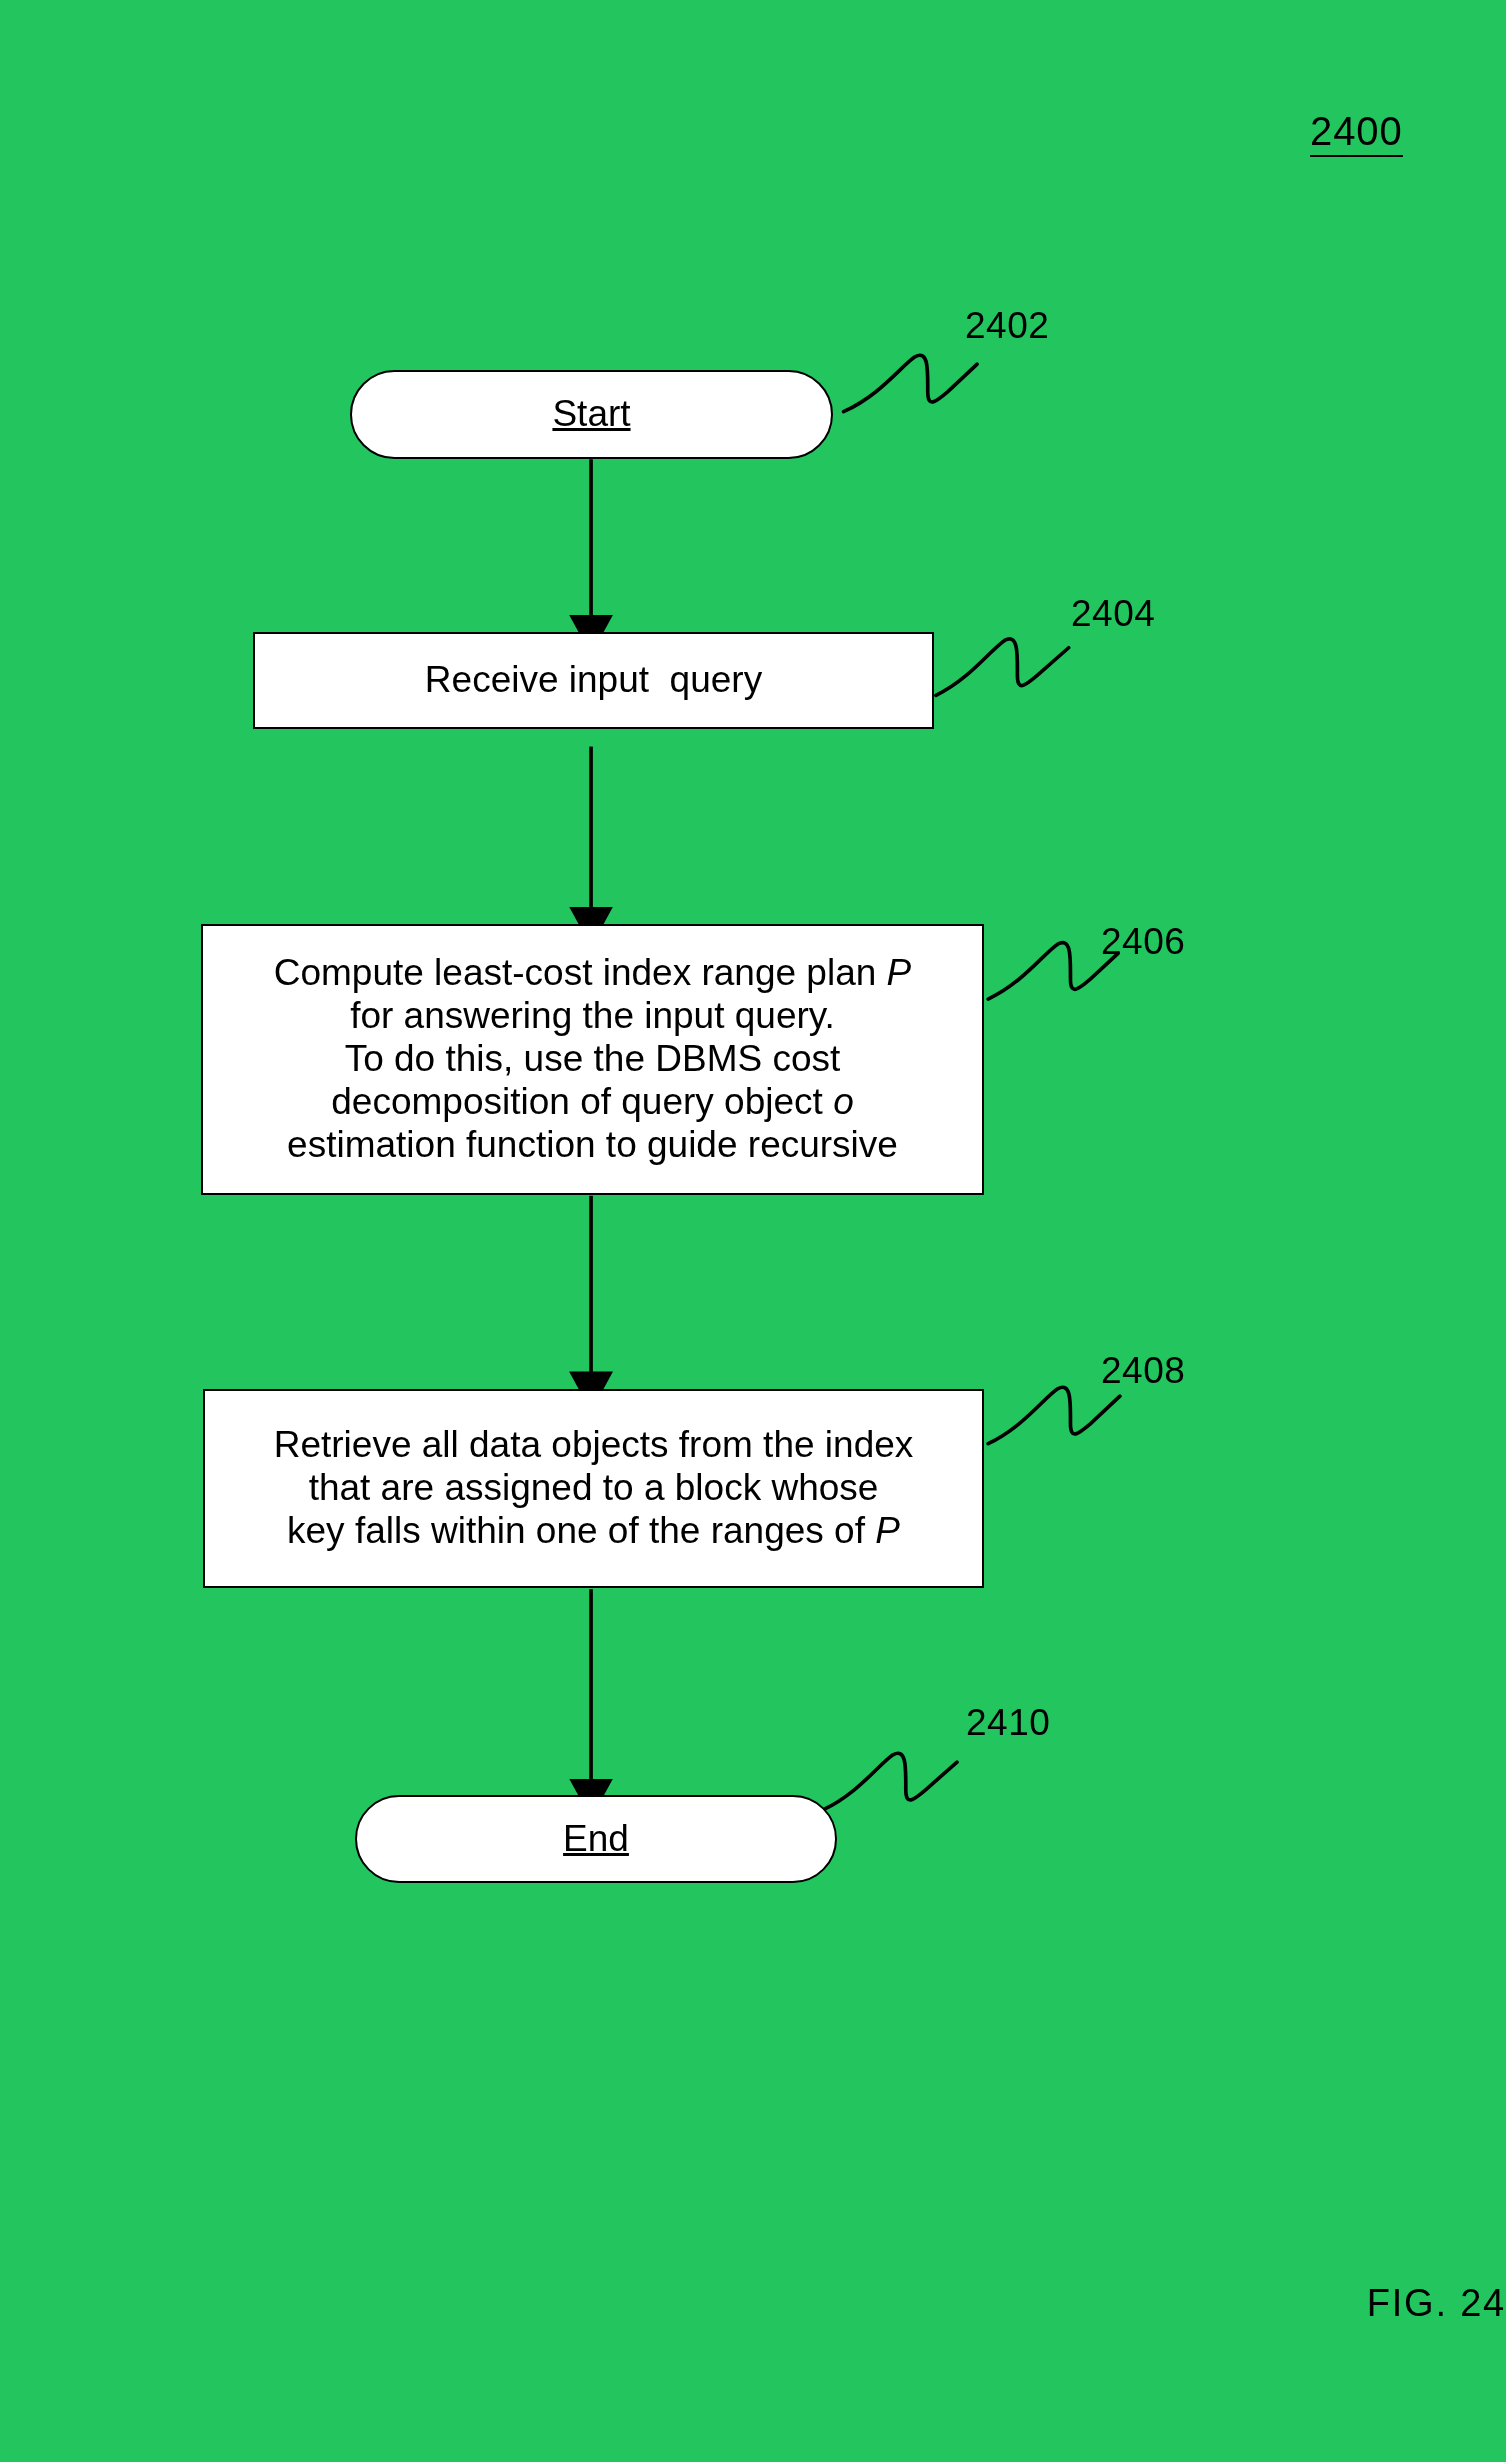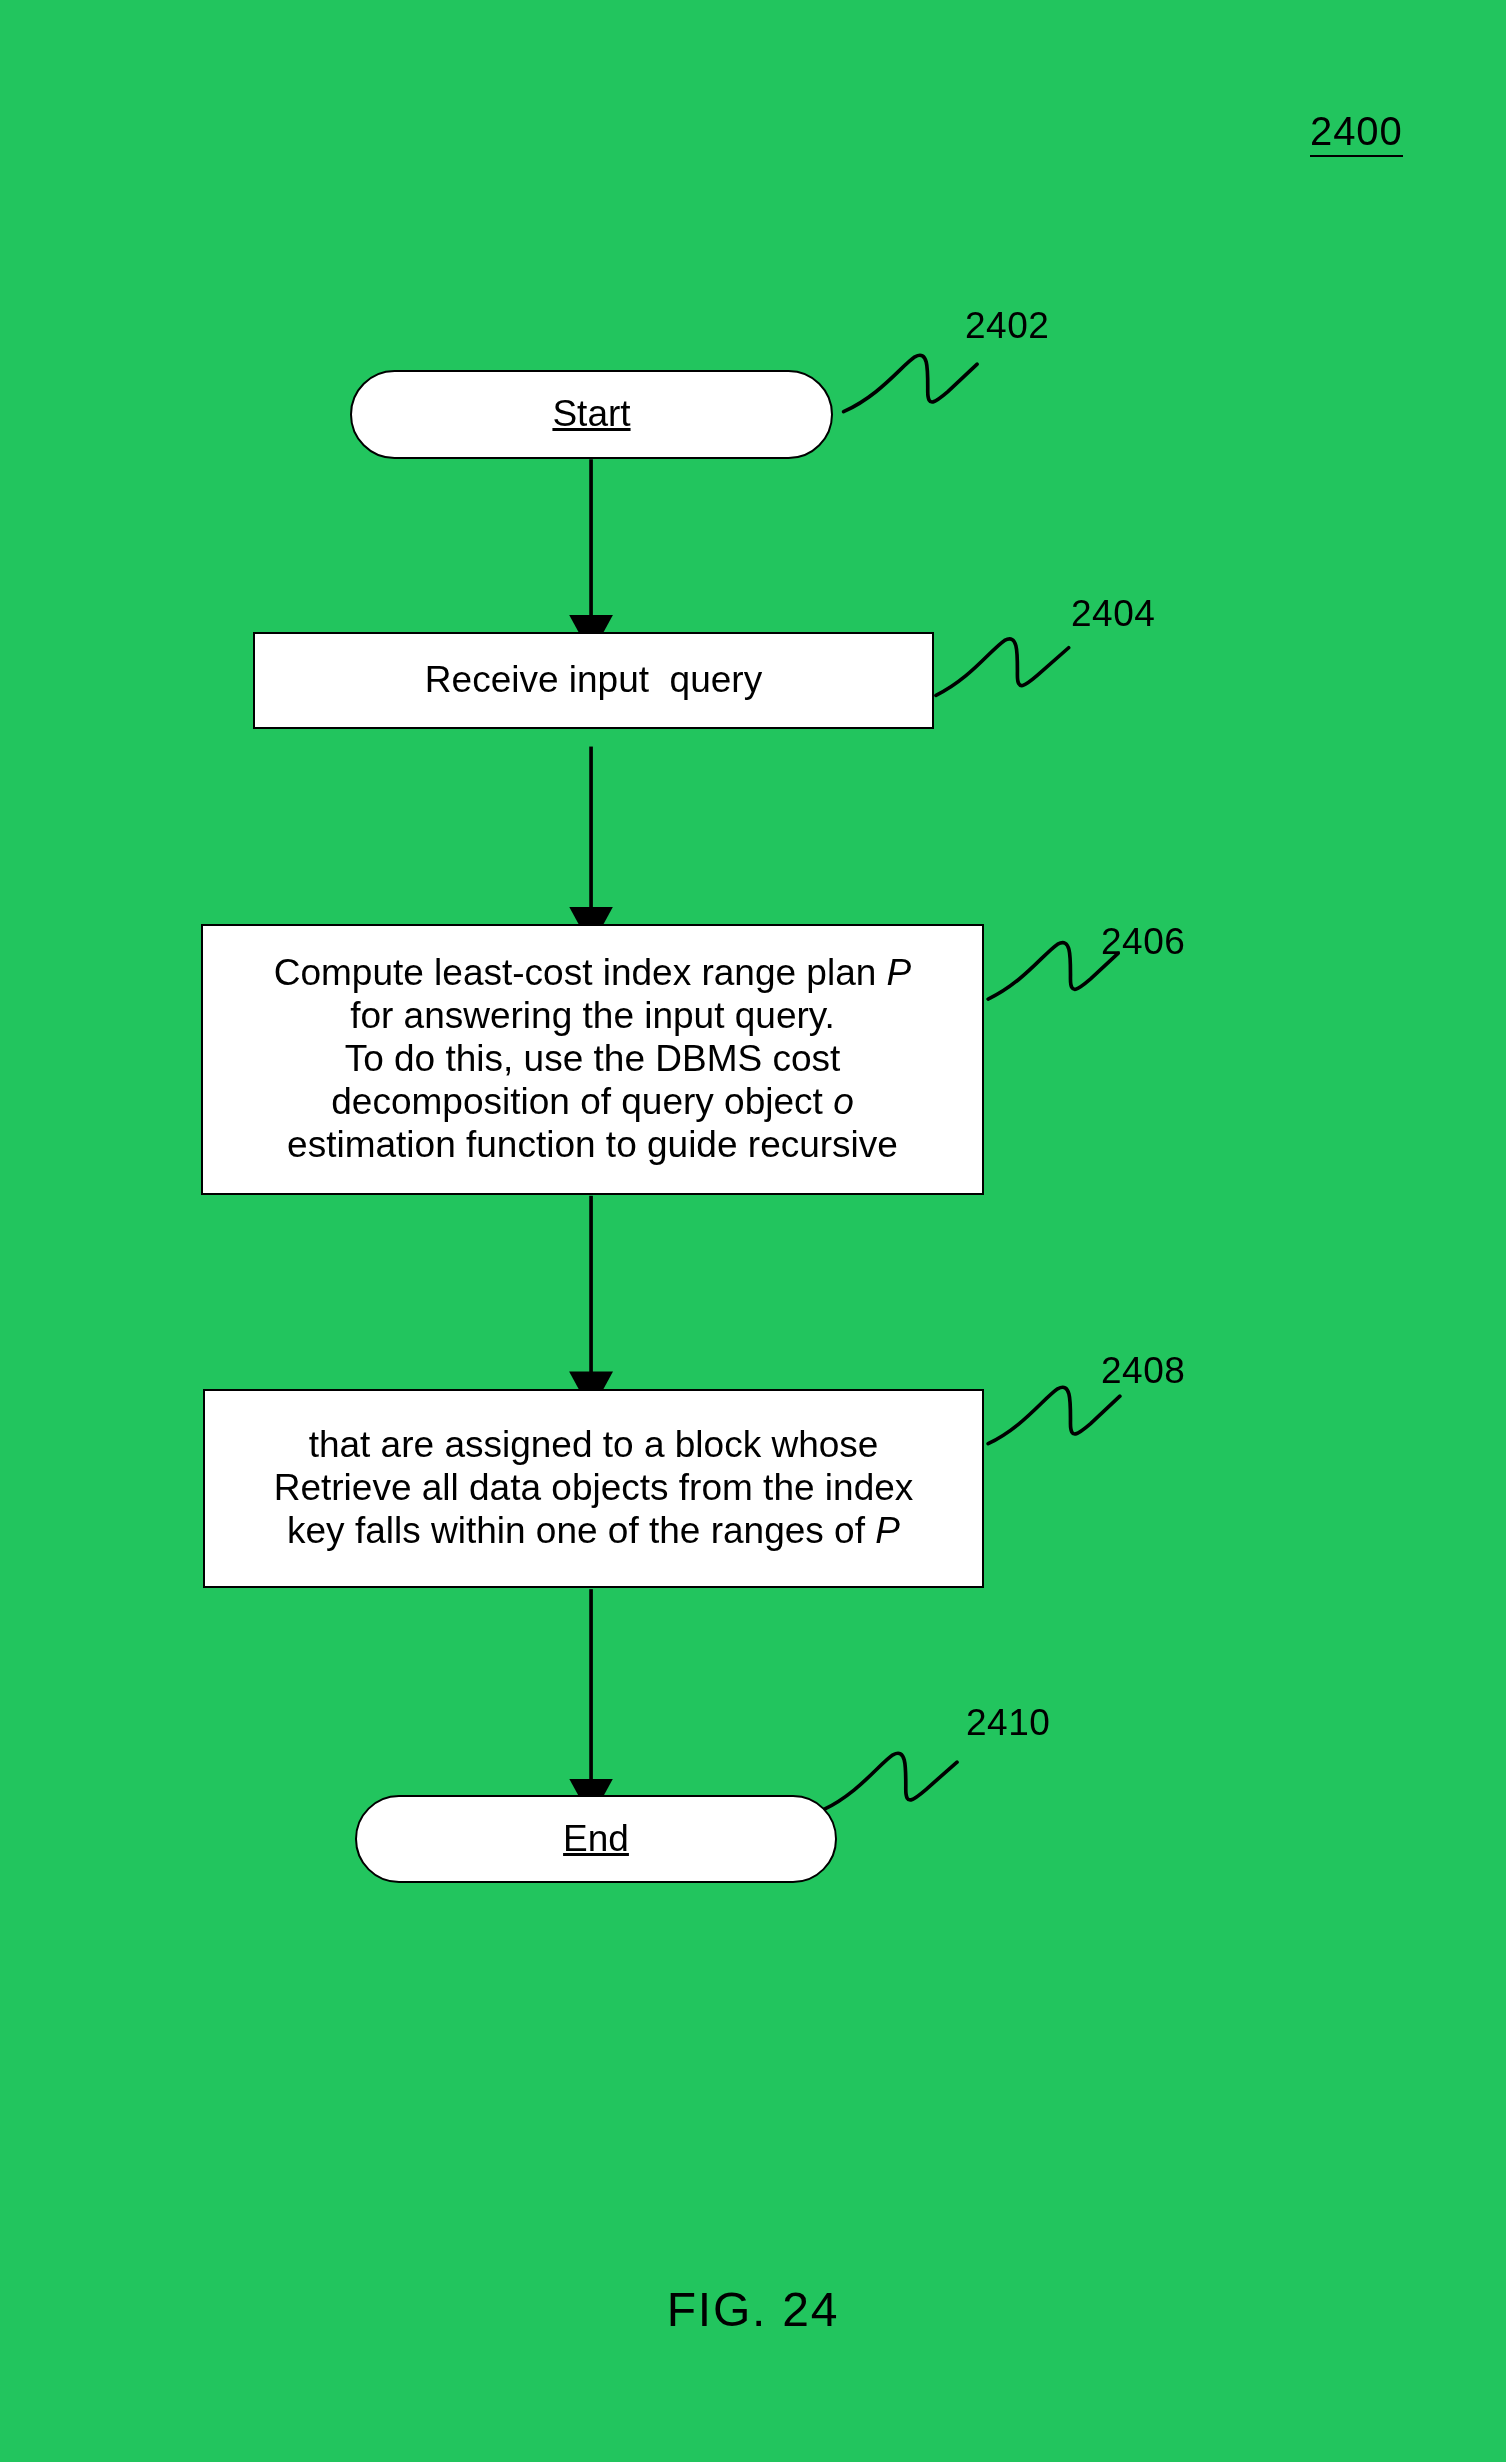--- a/index.html
+++ b/index.html
@@ -84,22 +84,22 @@
   #ref-2406 { left: 1101px; top: 923px; }
   #ref-2408 { left: 1101px; top: 1352px; }
   #ref-2410 { left: 966px; top: 1704px; }
 
   
   #caption {
     position: absolute;
     left: 0;
     top: 2282px;
     width: 1506px;
-    text-align: center;
-    font-size: 48px;
+    text-align: right;
+    font-size: 38px;
     letter-spacing: 1.8px;
   }
 </style>
 </head>
 <body>
 
 <div id="page">
 
   <div id="fig-number">2400</div>
 
@@ -144,22 +144,22 @@
 
   <div class="node process" id="node-compute">
     <div class="node-line"><span>Compute least-cost index range plan </span><i>P</i></div>
     <div class="node-line">for answering the input query.</div>
     <div class="node-line">To do this, use the DBMS cost</div>
     <div class="node-line"><span>decomposition of query object </span><i>o</i></div>
     <div class="node-line">estimation function to guide recursive</div>
   </div>
 
   <div class="node process" id="node-retrieve">
+    <div class="node-line">Retrieve all data objects from the index</div>
     <div class="node-line">that are assigned to a block whose</div>
-    <div class="node-line">Retrieve all data objects from the index</div>
     <div class="node-line"><span>key falls within one of the ranges of </span><i>P</i></div>
   </div>
 
   <div class="node terminator" id="node-end">
     <div class="node-label">End</div>
   </div>
 
   <div class="ref-label" id="ref-2402">2402</div>
   <div class="ref-label" id="ref-2404">2404</div>
   <div class="ref-label" id="ref-2406">2406</div>

